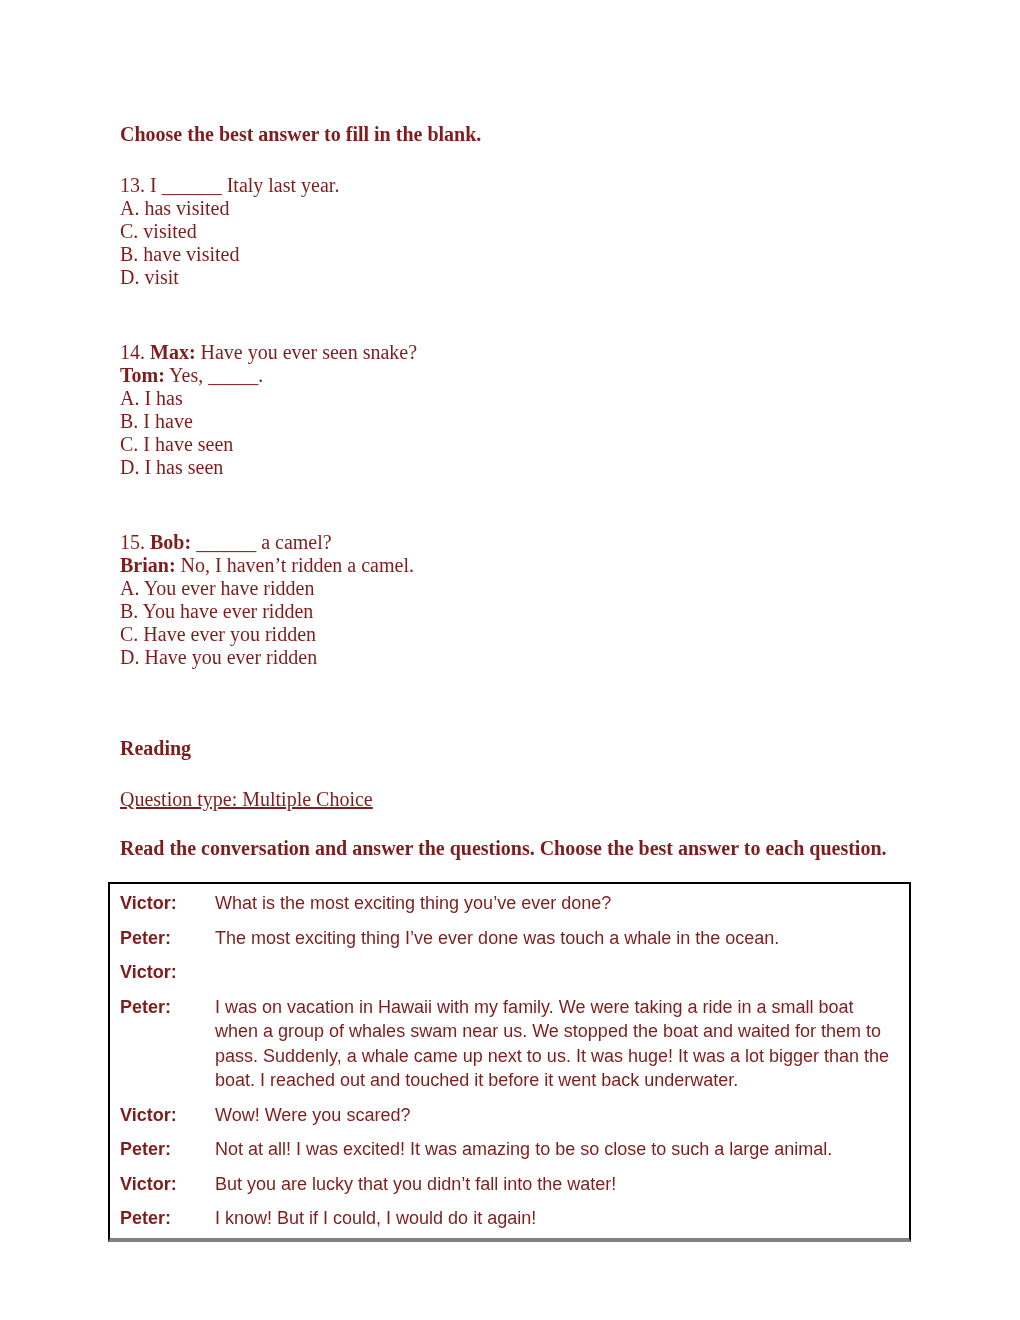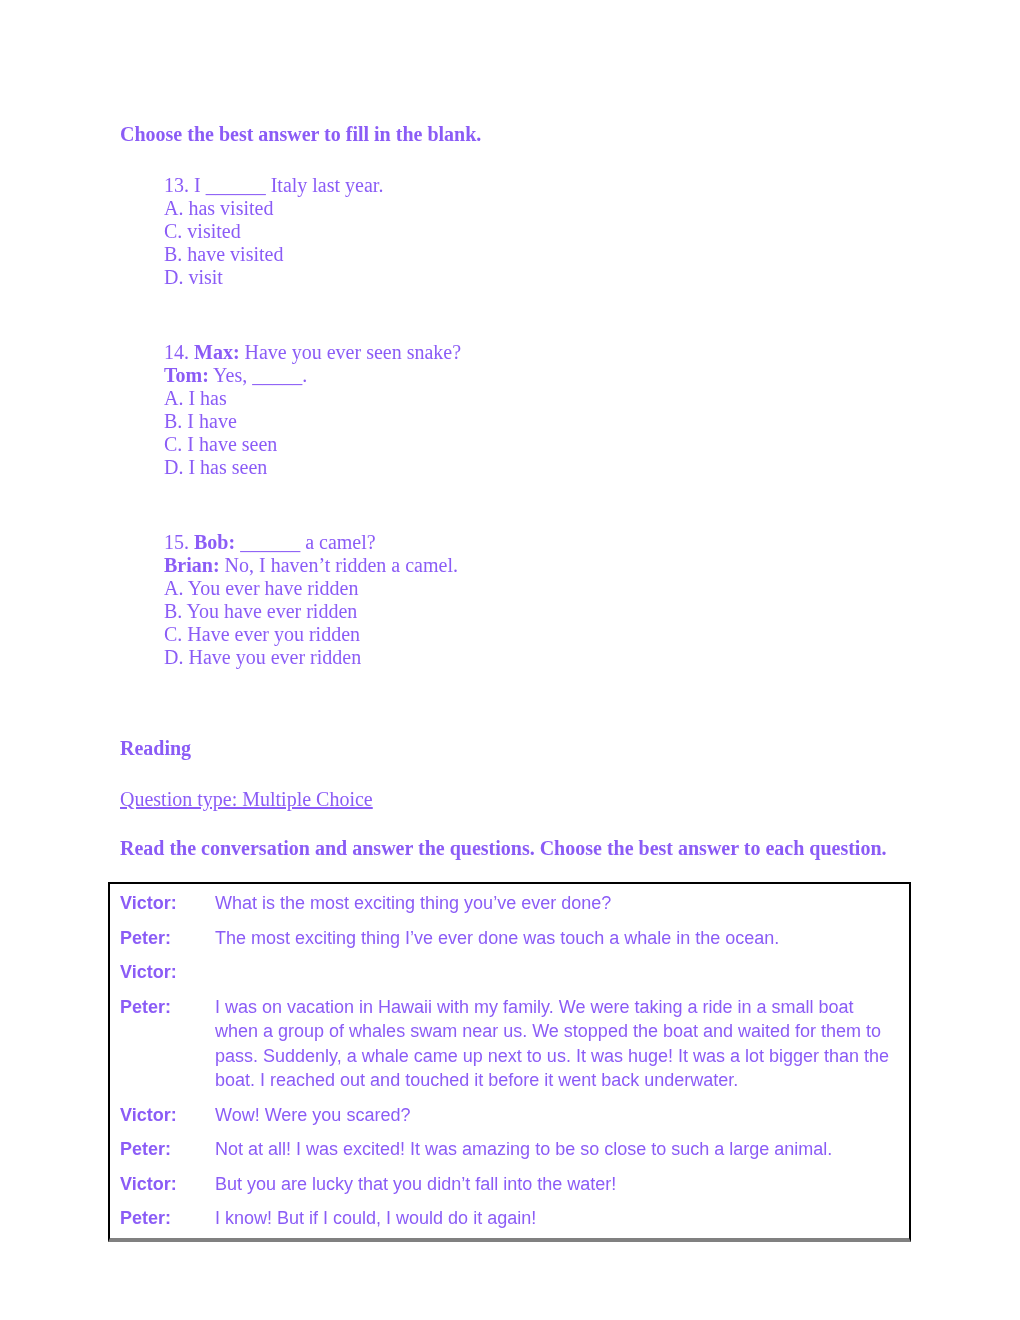--- a/index.html
+++ b/index.html
@@ -3,36 +3,36 @@
 <meta charset="utf-8">
 <style>
   * { margin: 0; padding: 0; box-sizing: border-box; }
   html, body { background: #ffffff; }
   .page {
     position: relative;
     width: 1020px;
     height: 1320px;
     background: #ffffff;
     font-family: "Liberation Serif", serif;
-    color: #8b5cf6;
+    color: #7f1d1d;
     overflow: hidden;
   }
   .content {
     padding: 123px 90px 0 120px;
     width: 100%;
   }
   .bold { font-weight: bold; }
   .grammar-heading {
     font-size: 20px;
     line-height: 23px;
     font-weight: bold;
     margin-bottom: 28px;
     white-space: nowrap;
   }
-  .qblock { margin-bottom: 52px; margin-left: 44px; }
+  .qblock { margin-bottom: 52px; }
   .qblock:last-of-type { margin-bottom: 0; }
   .qline { font-size: 20px; line-height: 23px; }
   .reading-heading {
     font-size: 20px; line-height: 23px; font-weight: bold;
     margin-top: 68px;
     margin-bottom: 28px;
   }
   .question-type {
     font-size: 20px; line-height: 23px;
     text-decoration: underline;

